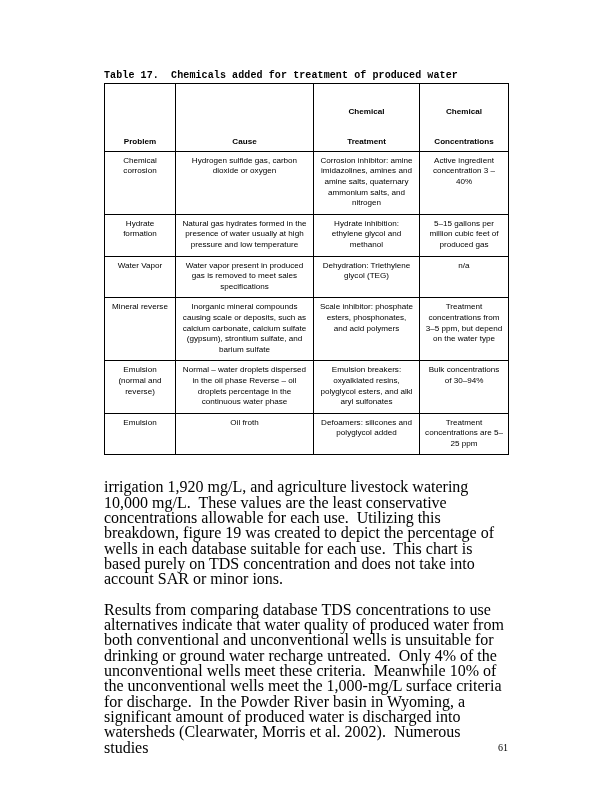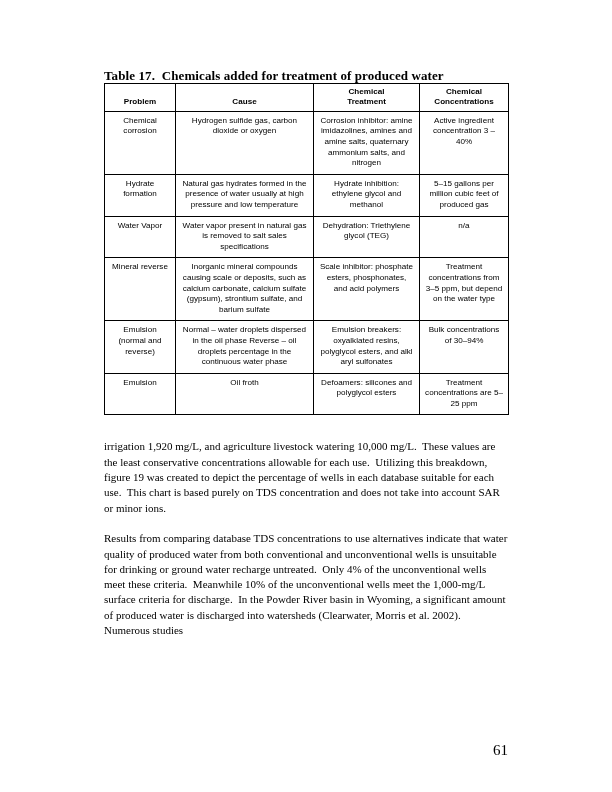--- a/index.html
+++ b/index.html
@@ -17,22 +17,22 @@
   }
   .content {
     position: absolute;
     left: 104px;
     top: 70px;
     width: 404px;
   }
 
   
   .table-caption {
-    font-family: Liberation Serif, serif;
-    font-size: 13px;
+    font-family: Liberation Mono, monospace;
+    font-size: 10px;
     font-weight: bold;
     color: #000;
     line-height: 11px;
     margin: 0 0 2px 0;
     letter-spacing: 0.1px;
     white-space: pre;
   }
   table.data {
     border-collapse: collapse;
     width: 404px;
@@ -64,44 +64,44 @@
     text-align: center;
   }
   table.data tbody tr:last-child td {
     border-bottom: 1.3px solid #000;
   }
   .col-problem { width: 71px; }
   .col-cause { width: 138px; }
   .col-treatment { width: 106px; }
   .col-conc { width: 89px; }
 
-  .cell-line { display: block; }
+  .cell-line { display: block; margin-top: 20px; }
 
   
   .body-para {
     font-family: "Liberation Serif", serif;
-    font-size: 11px;
+    font-size: 16px;
     line-height: 15.3px;
     color: #000;
     text-align: left;
     margin: 0;
     width: 404px;
     white-space: pre-wrap;
   }
   .para-gap { height: 15.3px; }
   .table-gap { height: 24px; }
 
   .page-number {
     position: absolute;
     left: 0;
     top: 742px;
     width: 508px;
     text-align: right;
     font-family: "Liberation Serif", serif;
-    font-size: 15px;
+    font-size: 10px;
     color: #000;
   }
 </style>
 </head>
 <body>
 
 <div class="page">
   <div class="content">
 
     <div class="table-caption">Table 17.  Chemicals added for treatment of produced water</div>
@@ -139,40 +139,40 @@
           <td>Active ingredient concentration 3 –40%</td>
         </tr>
         <tr>
           <td>Hydrate formation</td>
           <td>Natural gas hydrates formed in the presence of water usually at high pressure and low temperature</td>
           <td>Hydrate inhibition: ethylene glycol and methanol</td>
           <td>5–15 gallons per million cubic feet of produced gas</td>
         </tr>
         <tr>
           <td>Water Vapor</td>
-          <td>Water vapor present in natural gas is removed to salt sales specifications</td>
+          <td>Water vapor present in produced gas is removed to meet sales specifications</td>
           <td>Dehydration: Triethylene glycol (TEG)</td>
           <td>n/a</td>
         </tr>
         <tr>
           <td>Mineral reverse</td>
           <td>Inorganic mineral compounds causing scale or deposits, such as calcium carbonate, calcium sulfate (gypsum), strontium sulfate, and barium sulfate</td>
           <td>Scale inhibitor: phosphate esters, phosphonates, and acid polymers</td>
           <td>Treatment concentrations from 3–5 ppm, but depend on the water type</td>
         </tr>
         <tr>
           <td>Emulsion (normal and reverse)</td>
           <td>Normal – water droplets dispersed in the oil phase Reverse – oil droplets percentage in the continuous water phase</td>
           <td>Emulsion breakers: oxyalklated resins, polyglycol esters, and alkl aryl sulfonates</td>
           <td>Bulk concentrations of 30–94%</td>
         </tr>
         <tr>
           <td>Emulsion</td>
           <td>Oil froth</td>
-          <td>Defoamers: silicones and polyglycol esters</td>
+          <td>Defoamers: silicones and polyglycol added</td>
           <td>Treatment concentrations are 5–25 ppm</td>
         </tr>
       </tbody>
     </table>
 
     <div class="table-gap"></div>
 
     <p class="body-para">irrigation 1,920 mg/L, and agriculture livestock watering 10,000 mg/L.  These values are the least conservative concentrations allowable for each use.  Utilizing this breakdown, figure 19 was created to depict the percentage of wells in each database suitable for each use.  This chart is based purely on TDS concentration and does not take into account SAR or minor ions.</p>
 
     <div class="para-gap"></div>

